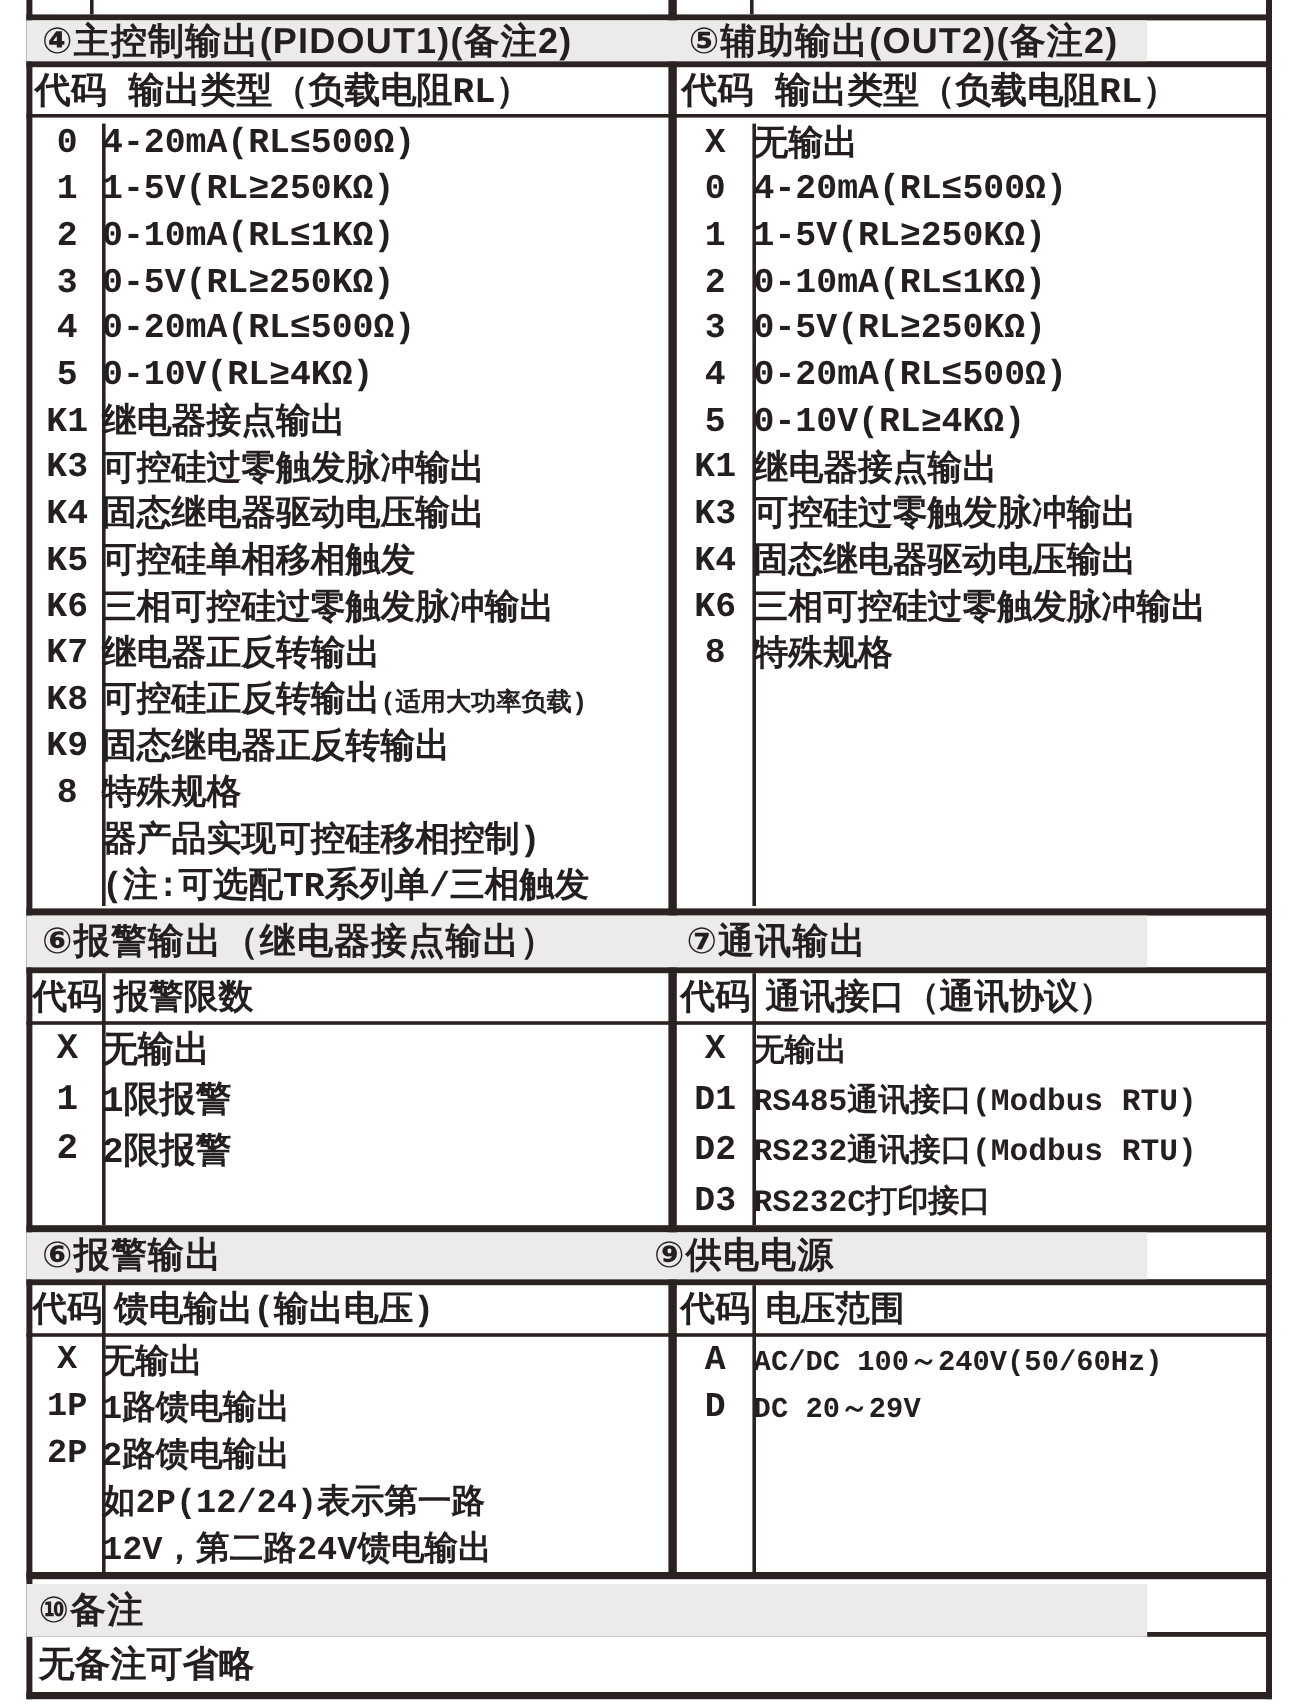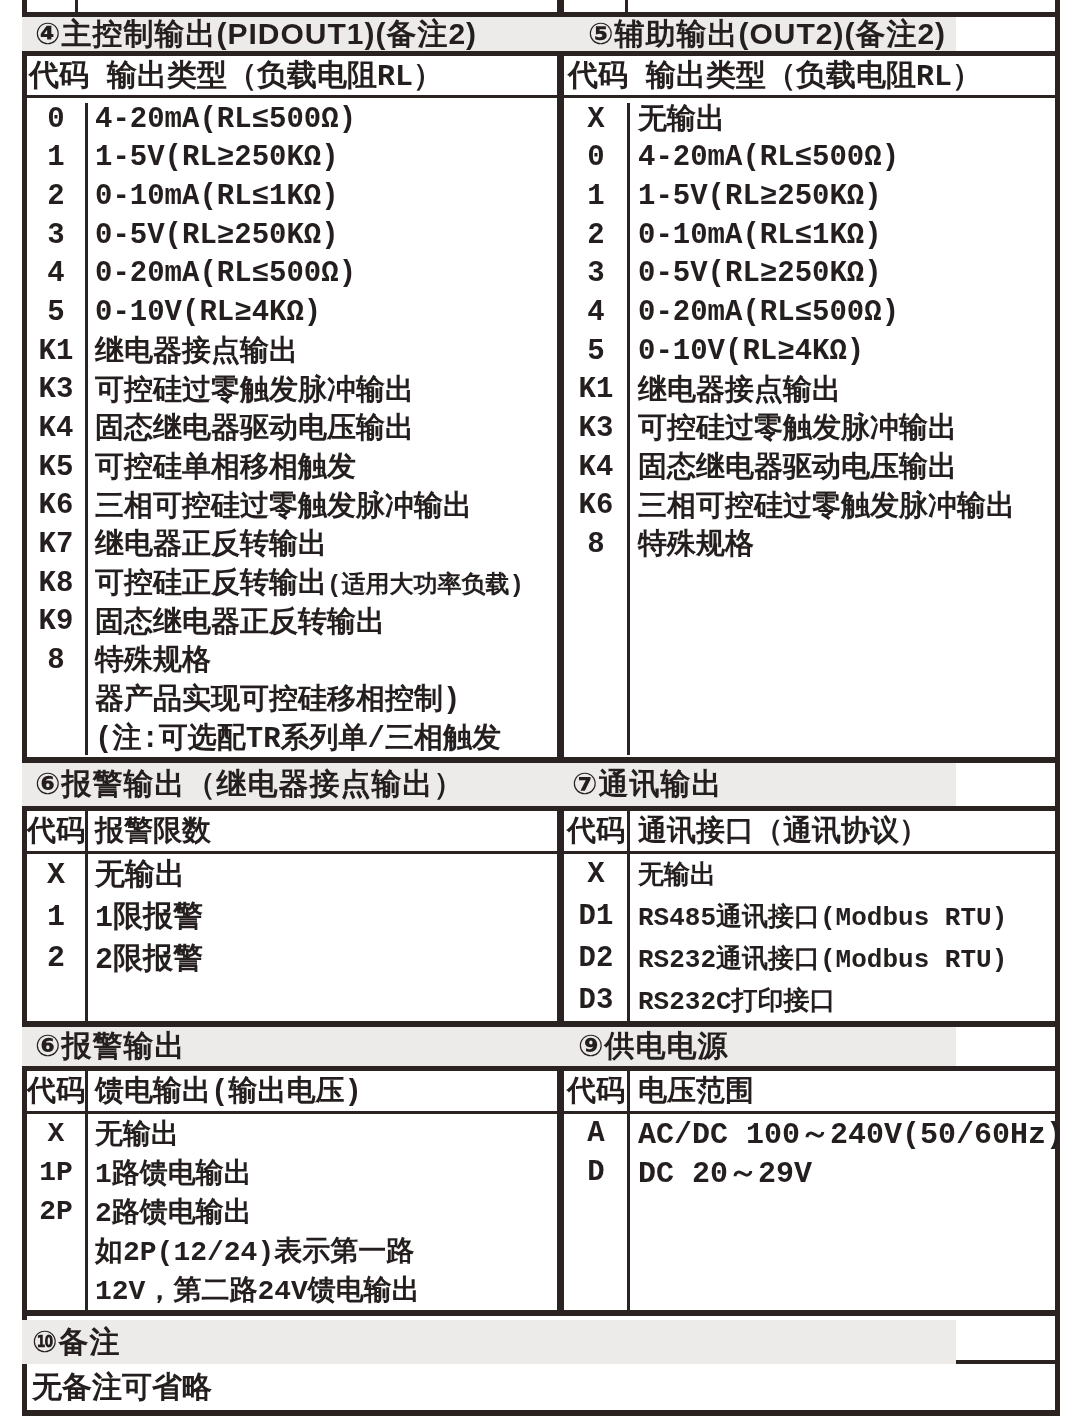--- a/index.html
+++ b/index.html
@@ -11,30 +11,30 @@
   .btitle{position:absolute;top:0;height:100%;display:flex;align-items:center;
           font-size:30px;white-space:nowrap;letter-spacing:1px;
           font-family:"Liberation Sans","DejaVu Sans",sans-serif;}
   .chrow{position:absolute;left:22px;width:1038px;font-size:29px;padding-left:40px;}
   .chrow span{position:absolute;top:0;height:100%;display:flex;align-items:center;white-space:nowrap;}
   .chrow .codebox{justify-content:center;}
   .ch45 span{font-size:30px;}
   .rows{position:absolute;font-size:29px;}
   .row{display:flex;height:var(--lh);align-items:center;}
   .code{flex:0 0 var(--cw);text-align:center;}
-  .desc{margin-left:10px;white-space:nowrap;}
-  .small{font-size:24px;}
+  .desc{white-space:nowrap;}
+  .small{font-size:21px;}
   .rows-s4{left:27px;top:100px;width:530px;--lh:38.65px;--cw:58px;}
   .rows-s5{left:564px;top:100px;width:491px;--lh:38.65px;--cw:64px;}
   .rows-s6{left:27px;top:854px;width:530px;--lh:41.75px;--cw:58px;font-size:30px;}
   .rows-s7{left:564px;top:854px;width:491px;--lh:41.75px;--cw:64px;}
   .rows-s7 .desc{font-size:26px;}
   .rows-s8{left:27px;top:1114px;width:530px;--lh:39.2px;--cw:58px;font-size:28px;}
   .rows-s9{left:564px;top:1114px;width:491px;--lh:39.2px;--cw:64px;}
-  .rows-s9 .desc{font-size:30px;}
+  .rows-s9 .desc{font-size:24px;}
   .noterow{position:absolute;left:32px;top:1364px;height:46px;display:flex;
            align-items:center;font-size:30px;white-space:nowrap;}
 </style>
 </head>
 <body>
 
 <div class="page" style="--ink: #241f1e; --line: #2b2322; --band: #ecebe9;">
 
   <div class="vl" style="left:22px;top:0;width:5px;height:1416px"></div>
   <div class="vl" style="left:1055px;top:0;width:5px;height:1416px"></div>
@@ -58,29 +58,29 @@
 
   <div class="vl" style="left:85px;top:103px;width:3px;height:652px"></div>
   <div class="vl" style="left:627px;top:103px;width:3px;height:652px"></div>
   <div class="vl" style="left:85px;top:811px;width:3px;height:210px"></div>
   <div class="vl" style="left:627px;top:811px;width:3px;height:210px"></div>
   <div class="vl" style="left:85px;top:1071px;width:3px;height:239px"></div>
   <div class="vl" style="left:627px;top:1071px;width:3px;height:239px"></div>
 
   <div class="band" style="top:17px;height:34px">
     <div class="btitle" style="left:13px">④主控制输出(PIDOUT1)(备注2)</div>
-    <div class="btitle" style="left:566px">⑤辅助输出(OUT2)(备注2)</div>
+    <div class="btitle" style="left:552px">⑤辅助输出(OUT2)(备注2)</div>
   </div>
   <div class="band" style="top:763px;height:43px">
     <div class="btitle" style="left:13px">⑥报警输出（继电器接点输出）</div>
     <div class="btitle" style="left:550px">⑦通讯输出</div>
   </div>
   <div class="band" style="top:1027px;height:39px">
     <div class="btitle" style="left:13px">⑥报警输出</div>
-    <div class="btitle" style="left:556px">⑨供电电源</div>
+    <div class="btitle" style="left:523px">⑨供电电源</div>
   </div>
   <div class="band" style="top:1320px;height:44px">
     <div class="btitle" style="left:10px">⑩备注</div>
   </div>
 
   <div class="chrow ch45" style="top:56px;height:39px">
     <span style="left:7px">代码 输出类型（负载电阻RL）</span>
     <span style="left:546px">代码 输出类型（负载电阻RL）</span>
   </div>
 

